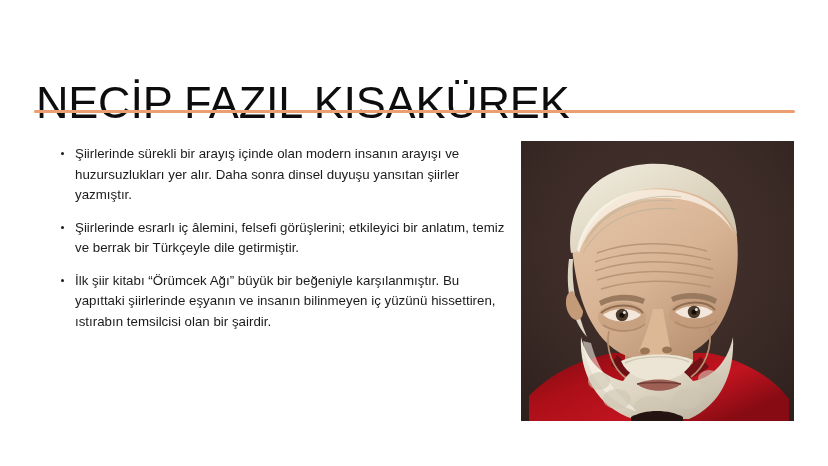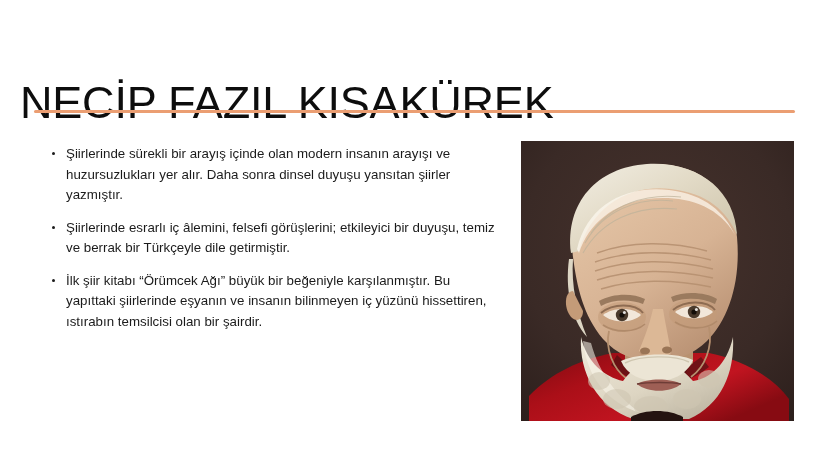--- a/index.html
+++ b/index.html
@@ -14,21 +14,21 @@
     position: relative;
     width: 828px;
     height: 466px;
     background: #ffffff;
     overflow: hidden;
   }
 
   
   #title {
     position: absolute;
-    left: 20px;
+    left: 36px;
     top: 48px;
     width: 760px;
     font-size: 45px;
     line-height: 50px;
     font-weight: 400;
     letter-spacing: -0.2px;
     color: #0d0d0d;
     white-space: nowrap;
   }
 
@@ -39,21 +39,21 @@
     top: 110px;
     width: 761px;
     height: 3px;
     background: #eb9e72;
     border-radius: 2px;
   }
 
   
   #bullets {
     position: absolute;
-    left: 48px;
+    left: 57px;
     top: 144px;
     width: 455px;
   }
   .bullet {
     position: relative;
     padding-left: 18px;
     margin-bottom: 12px;
     font-size: 13.3px;
     line-height: 20.5px;
     color: #1b1b1b;
@@ -96,21 +96,21 @@
 
     <div class="bullet">
       <span class="dot"></span>
       <span class="btext">Şiirlerinde sürekli bir arayış içinde olan modern insanın arayışı ve huzursuzlukları yer alır. Daha sonra dinsel duyuşu yansıtan şiirler yazmıştır.</span>
     </div>
 
 
 
     <div class="bullet">
       <span class="dot"></span>
-      <span class="btext">Şiirlerinde esrarlı iç âlemini, felsefi görüşlerini; etkileyici bir duyuşu, temiz ve berrak bir Türkçeyle dile getirmiştir.</span>
+      <span class="btext">Şiirlerinde esrarlı iç âlemini, felsefi görüşlerini; etkileyici bir anlatım, temiz ve berrak bir Türkçeyle dile getirmiştir.</span>
     </div>
 
     <div class="bullet">
       <span class="dot"></span>
       <span class="btext">İlk şiir kitabı “Örümcek Ağı” büyük bir beğeniyle karşılanmıştır. Bu yapıttaki şiirlerinde eşyanın ve insanın bilinmeyen iç yüzünü hissettiren, ıstırabın temsilcisi olan bir şairdir.</span>
     </div>
 
   </div>
 
   <div id="photo">

